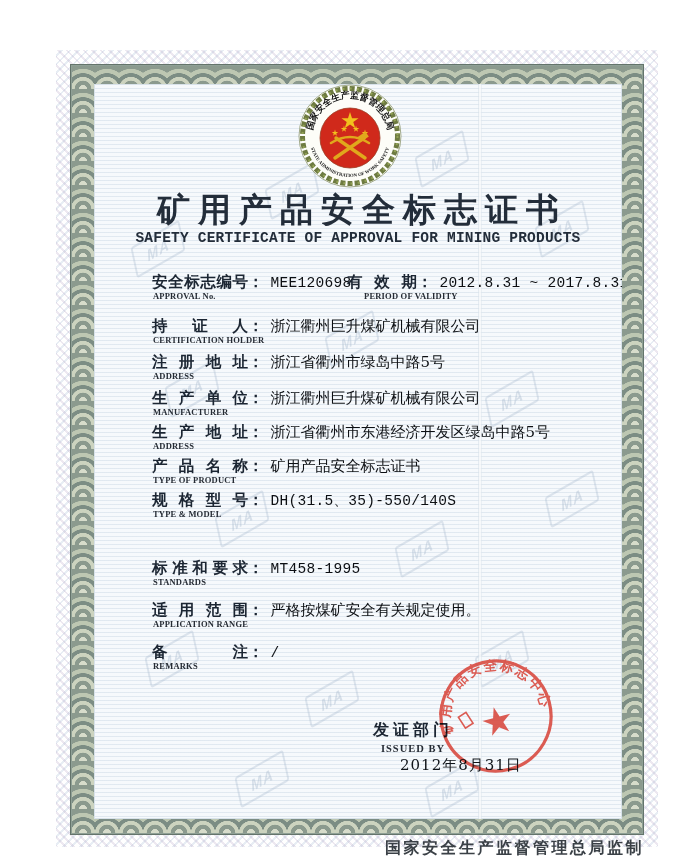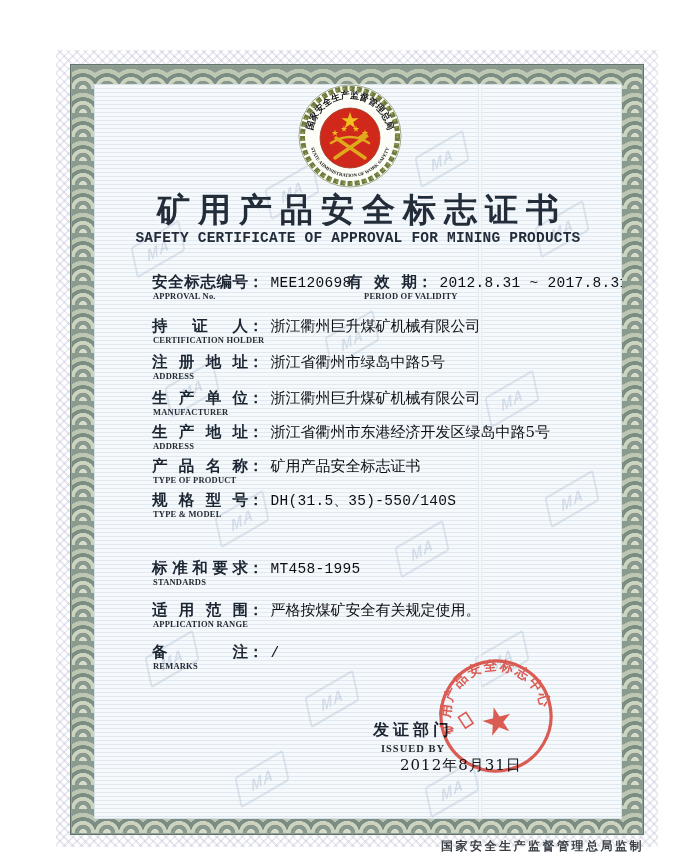--- a/index.html
+++ b/index.html
@@ -60,21 +60,21 @@
     color:#141c26;line-height:1.5;text-align:justify;text-indent:2em;}
   .issued{position:absolute;left:244px;top:636px;width:150px;text-align:center;}
   .issued-zh{font-size:16px;font-weight:700;color:#1c2633;letter-spacing:4px;}
   .issued-en{font-size:10.5px;font-weight:700;color:#252b34;letter-spacing:1px;
     font-family:"Liberation Serif",serif;margin-top:2px;}
   .issue-date{position:absolute;left:306px;top:672px;font-size:15px;color:#101419;letter-spacing:1px;}
 
   .seal{position:absolute;left:340px;top:570px;width:124px;height:124px;z-index:3;
     opacity:.88;mix-blend-mode:multiply;}
 
-  .footer-note{position:absolute;right:56px;top:838px;font-size:12px;font-weight:700;
+  .footer-note{position:absolute;right:56px;top:838px;font-size:16px;font-weight:700;
     color:#3a4046;letter-spacing:2.5px;font-family:"Liberation Serif",serif;z-index:4;}
 </style>
 </head>
 <body>
 
 <div class="page">
 
   <div class="lace"></div>
   <div class="band"></div>
 

